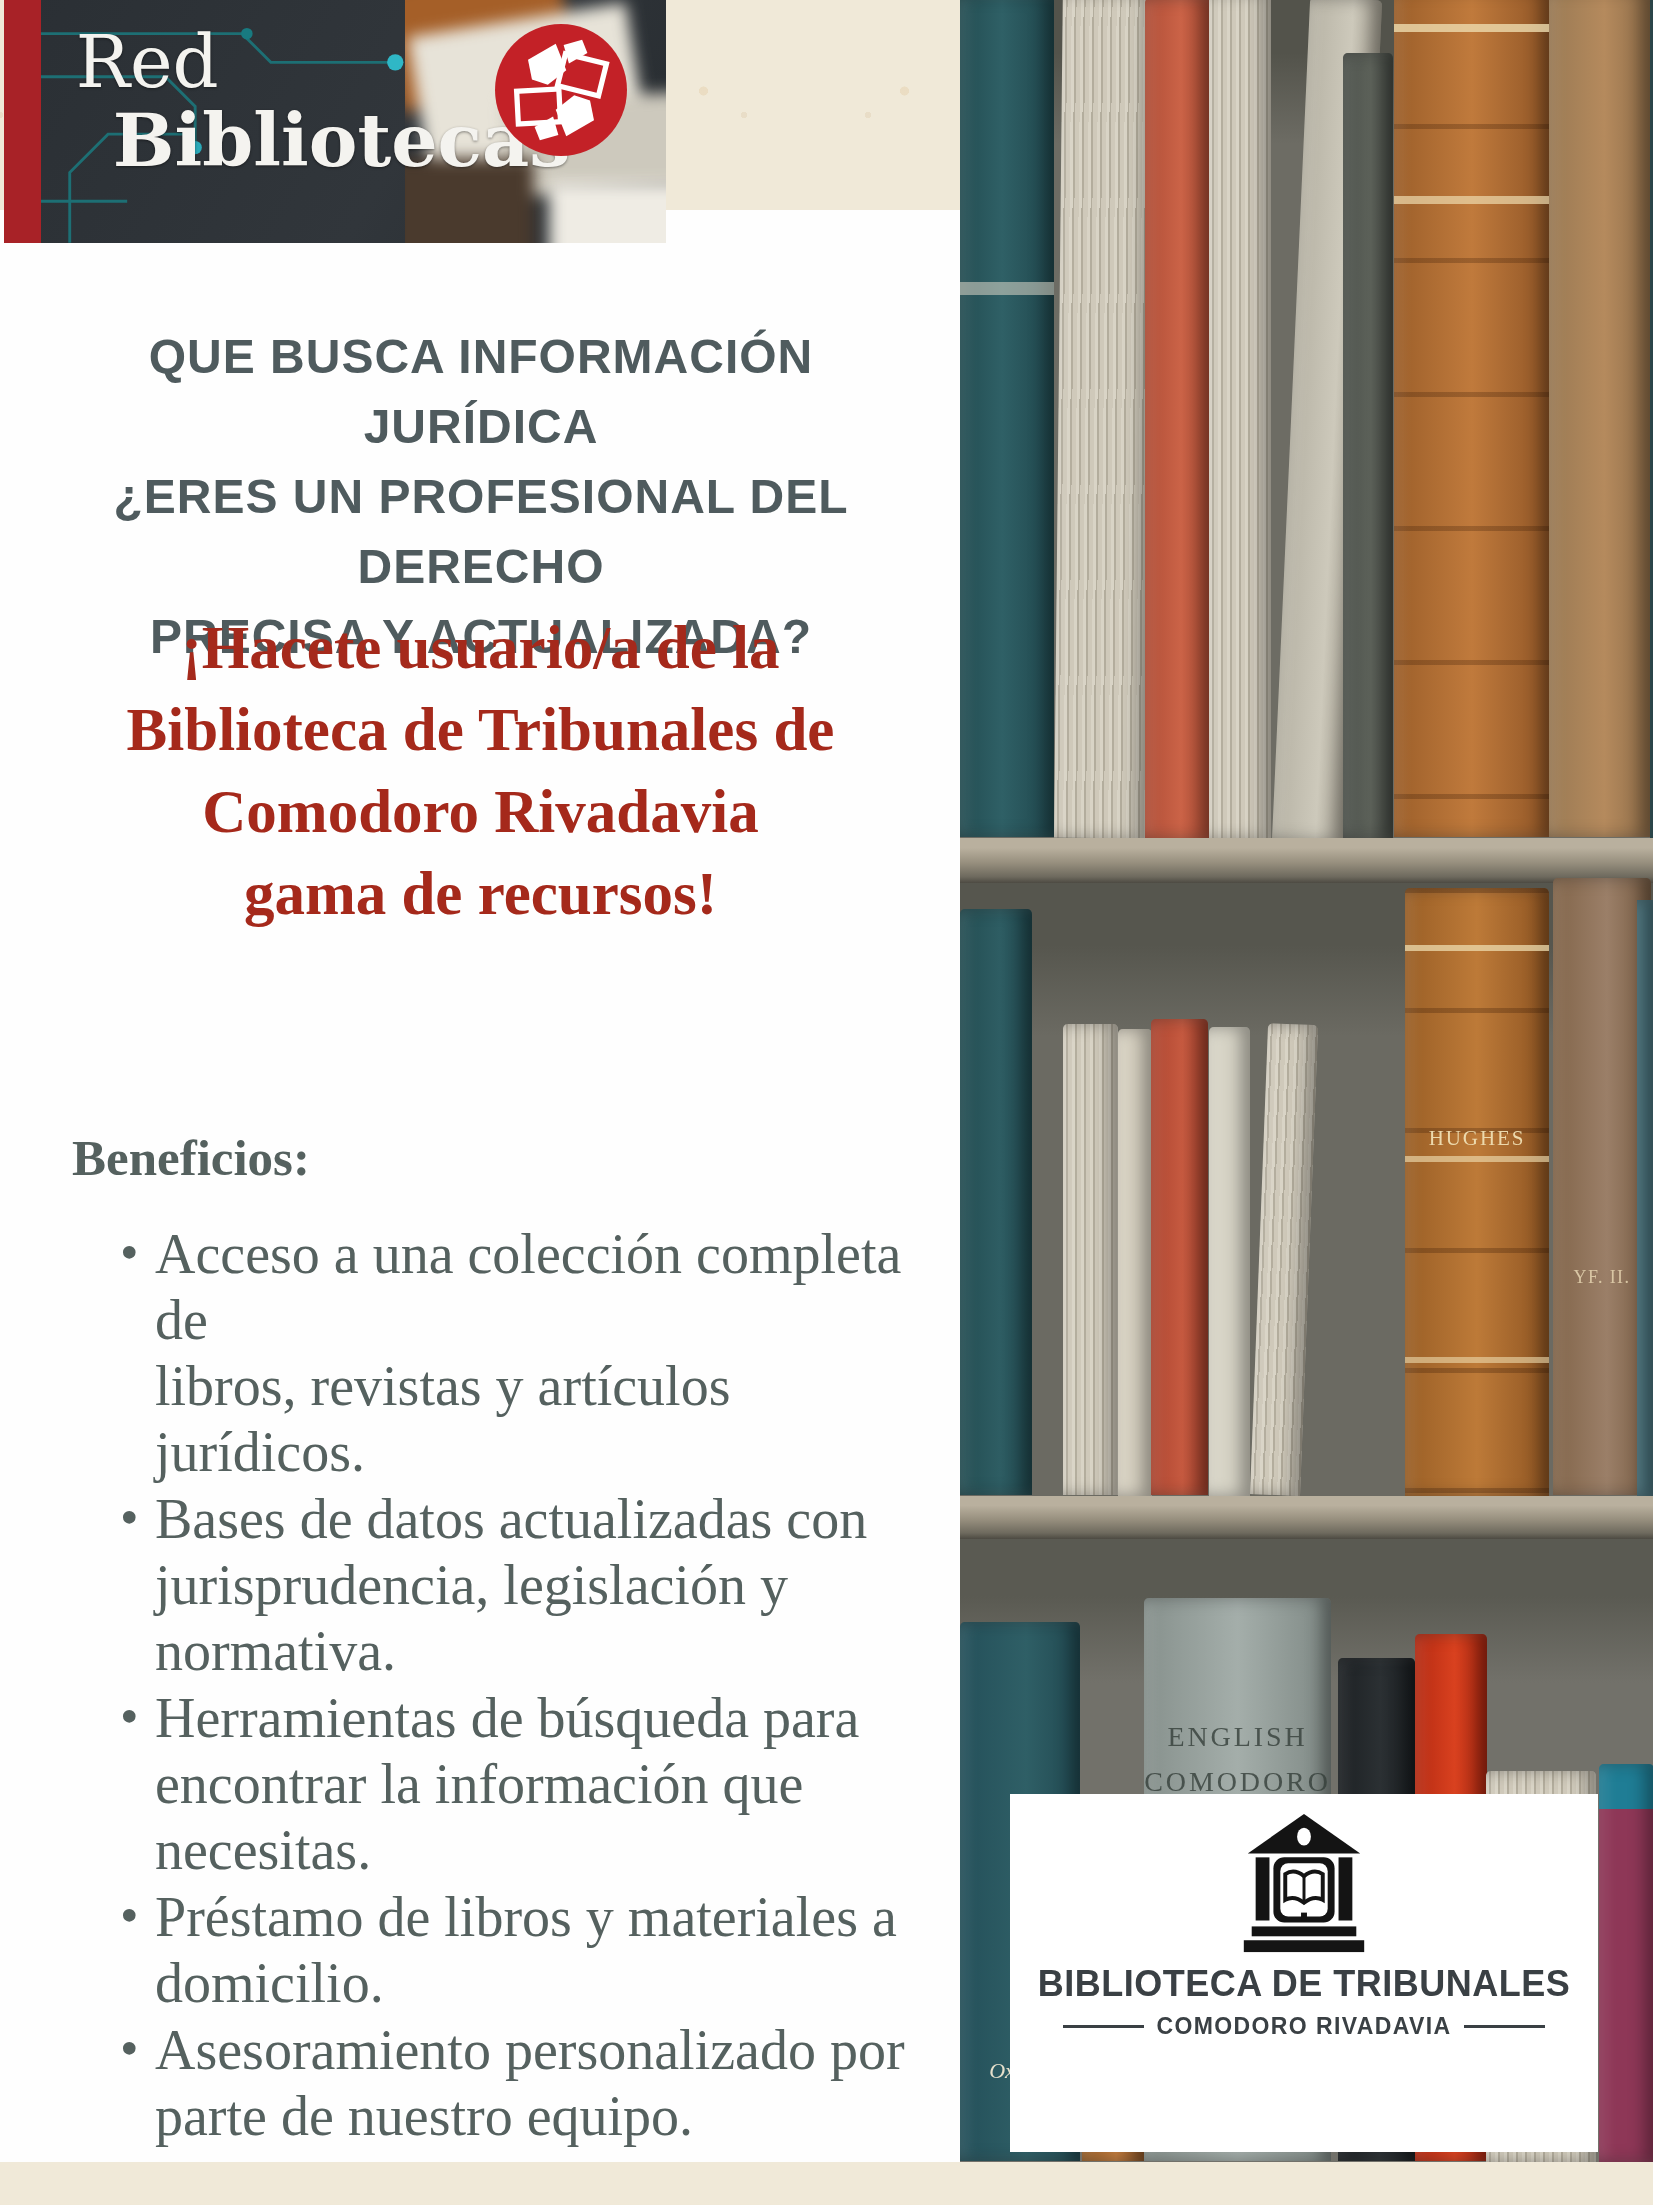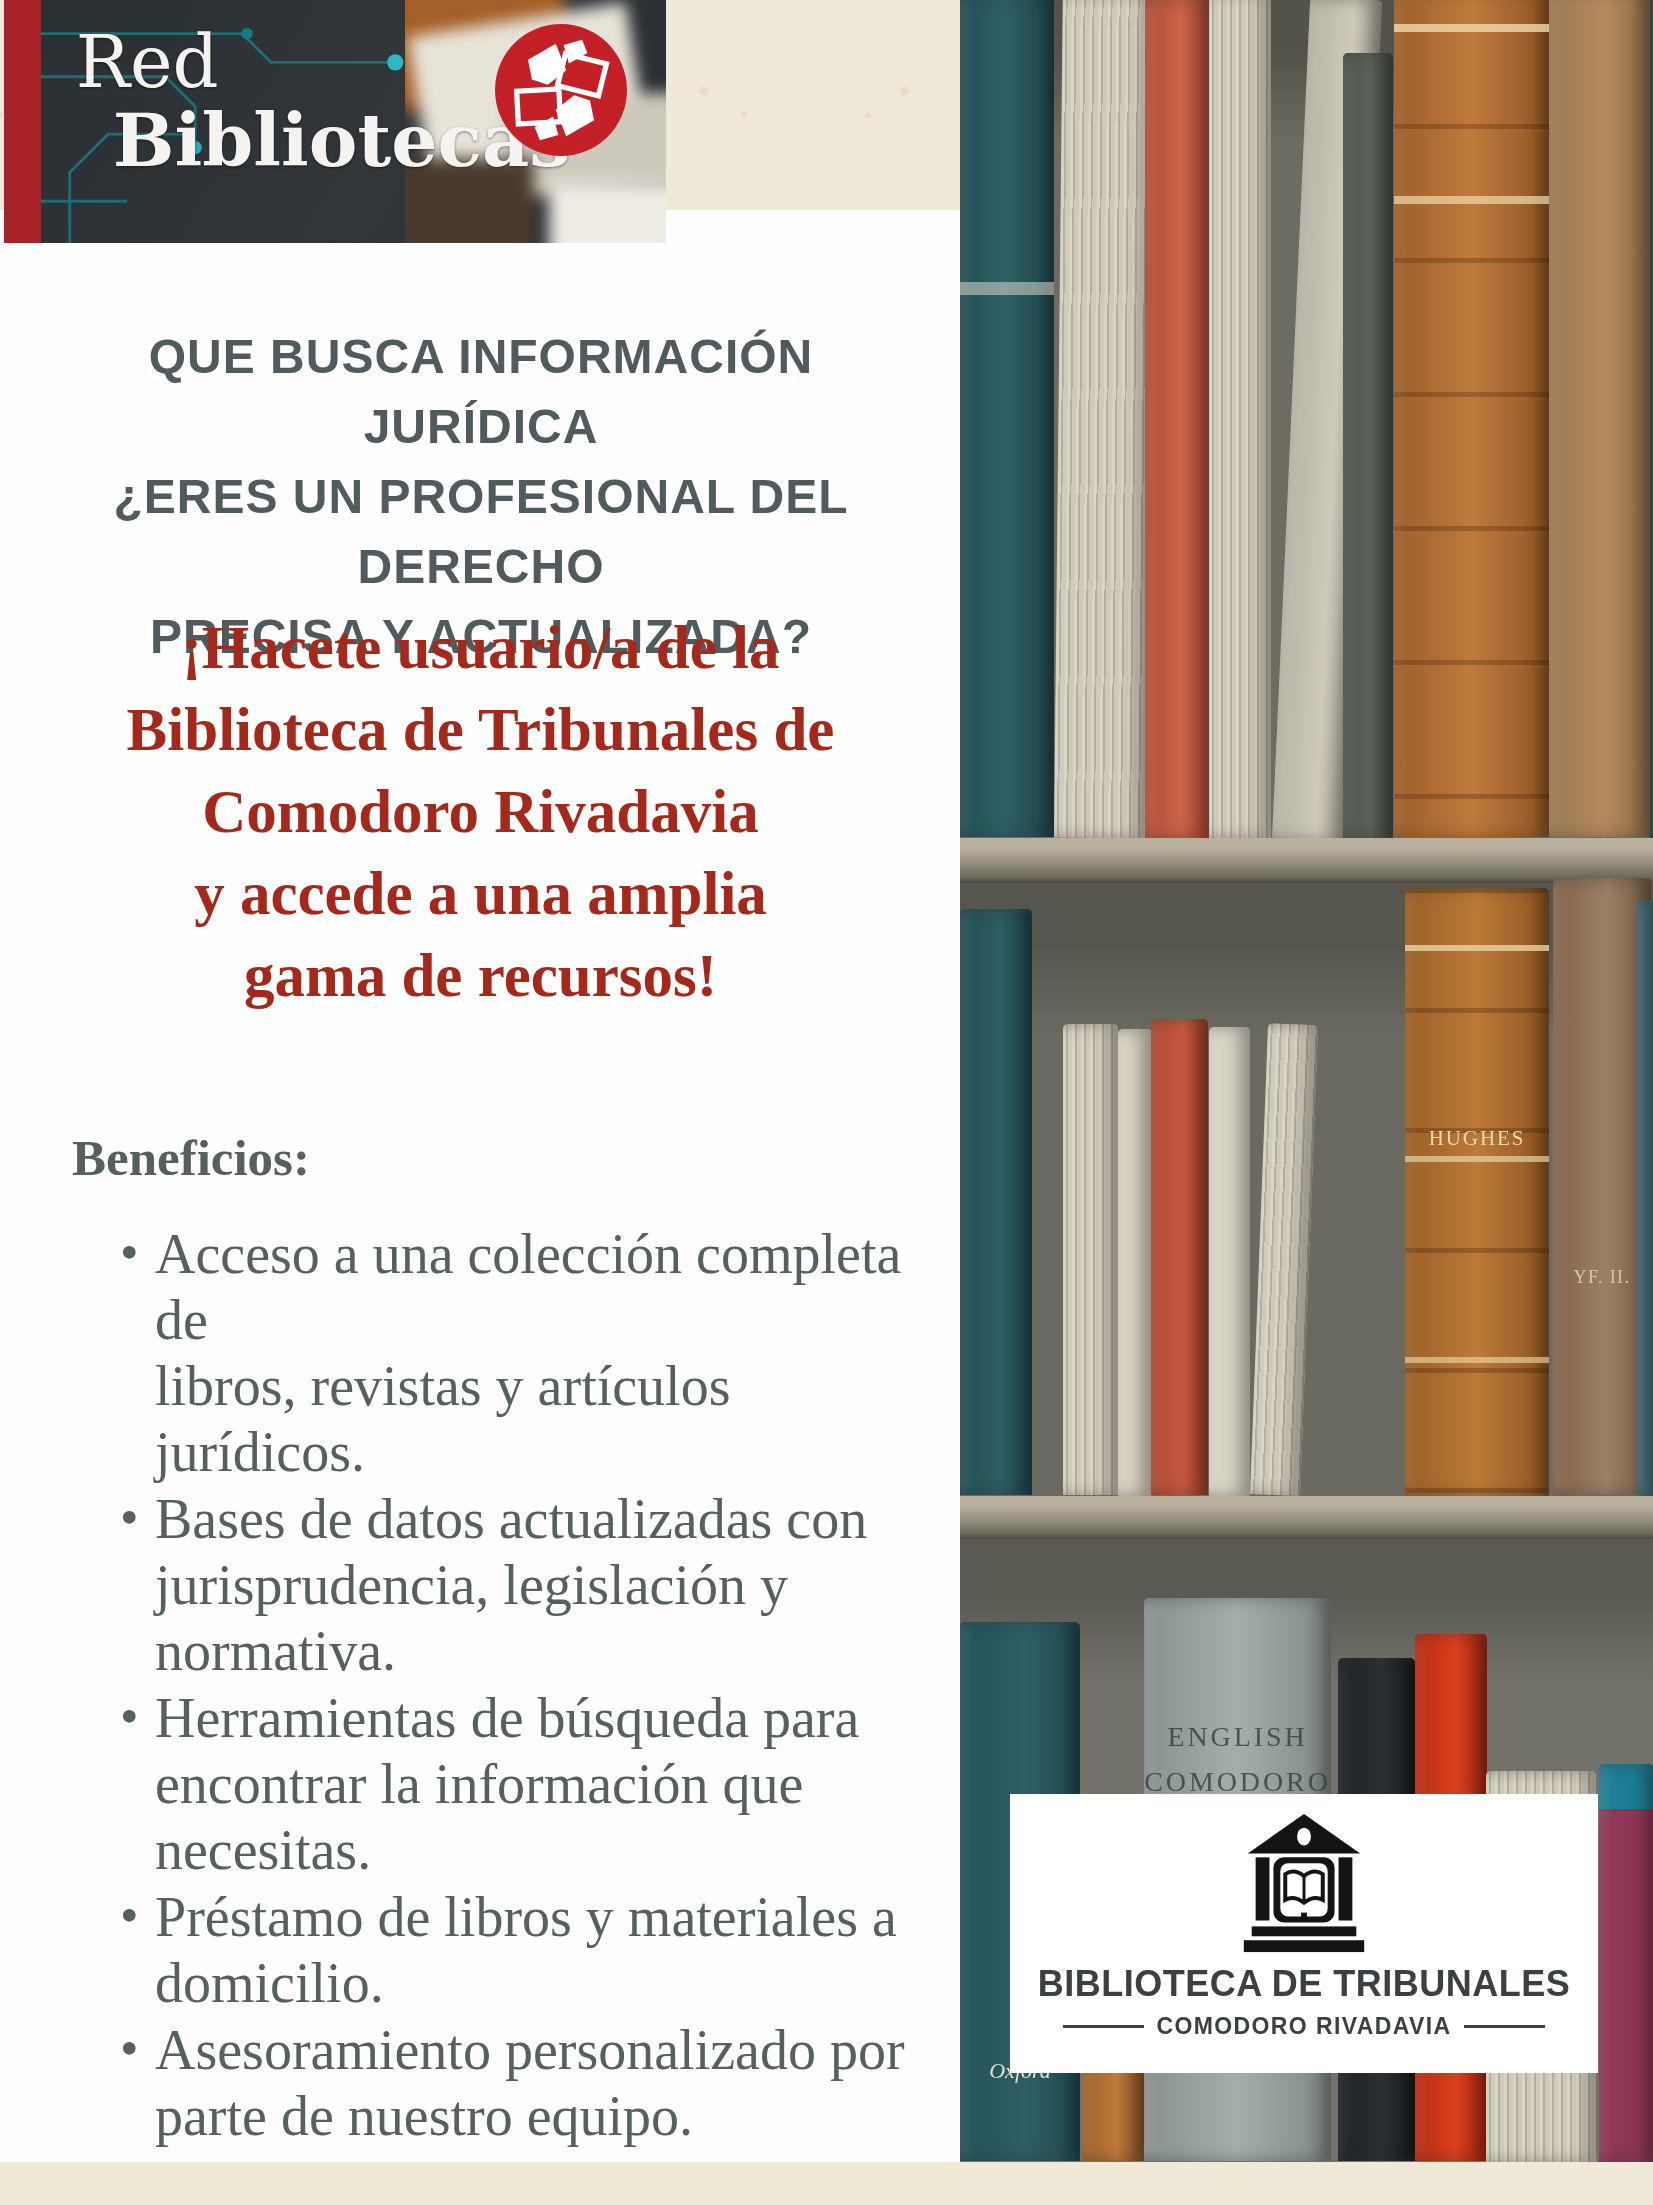--- a/index.html
+++ b/index.html
@@ -81,21 +81,21 @@
   .board{position:absolute;left:0;width:100%;height:45px;background:linear-gradient(180deg,#b9b09e 0 22%,#978f7e 55%,#6e6a5e 86%,#4d4a42);}
   .board1{top:838px;}
   .board2{top:1496px;height:43px;}
   .book{position:absolute;border-radius:4.8px 4.8px 0 0;box-shadow:inset -9.6px 0 16.3px rgba(0,0,0,.35), inset 7.7px 0 12.4px rgba(255,255,255,.10);}
   .pages{background:repeating-linear-gradient(90deg,#d9d4c6 0 2.9px,#b3ad9d 2.9px 4.8px,#cfc9ba 4.8px 9px);}
   .band{position:absolute;left:0;right:0;}
   .spine-label{position:absolute;left:0;width:100%;text-align:center;font-family:"Liberation Serif",serif;margin-top:32px;}
 
   
   .logo-box{
-    position:absolute;left:50px;top:1794px;width:588px;height:279px;background:#ffffff;
+    position:absolute;left:50px;top:1794px;width:588px;height:358px;background:#ffffff;
     display:flex;flex-direction:column;align-items:center;justify-content:flex-start;
     padding-top:16.3px;box-sizing:border-box;
   }
   .logo-title{
     margin-top:4.8px;font-family:"Liberation Sans",sans-serif;font-weight:700;
     font-size:36px;letter-spacing:0.5px;color:var(--logo-ink);white-space:nowrap;
   }
   .logo-sub-row{display:flex;align-items:center;gap:12.4px;margin-top:7.7px;}
   .logo-dash{width:81px;height:2.9px;background:var(--logo-ink);}
   .logo-subtitle{font-family:"Liberation Sans",sans-serif;font-weight:700;font-size:23px;letter-spacing:1.4px;color:var(--logo-ink);white-space:nowrap;}
@@ -110,21 +110,20 @@
   <div class="headline">
     <div>QUE BUSCA INFORMACIÓN JURÍDICA</div>
     <div>¿ERES UN PROFESIONAL DEL DERECHO</div>
     <div>PRECISA Y ACTUALIZADA?</div>
   </div>
 
   <div class="intro">
     <div>¡Hacete usuario/a de la</div>
     <div>Biblioteca de Tribunales de</div>
     <div>Comodoro Rivadavia</div>
-    <div>y accede a una amplia</div>
     <div>gama de recursos!</div>
   </div>
 
   <div class="benefits-heading">Beneficios:</div>
   <ul class="bullets">
     <li>Acceso a una colección completa de
 libros, revistas y artículos jurídicos.</li>
     <li>Bases de datos actualizadas con
 jurisprudencia, legislación y
 normativa.</li>

